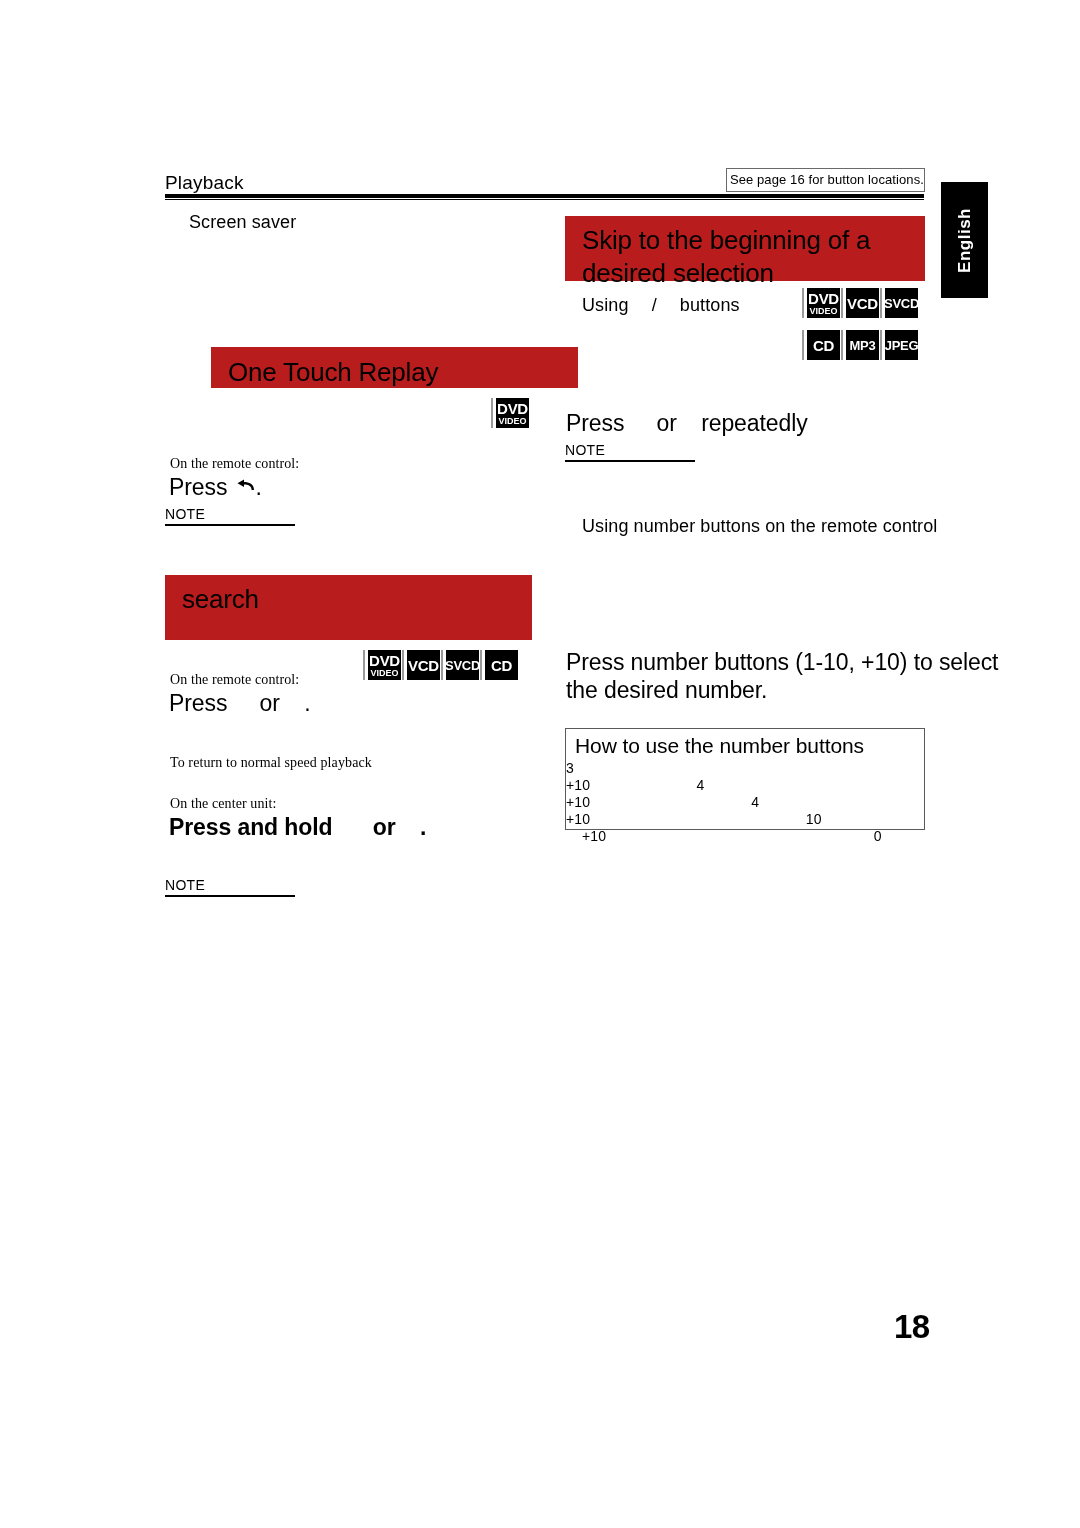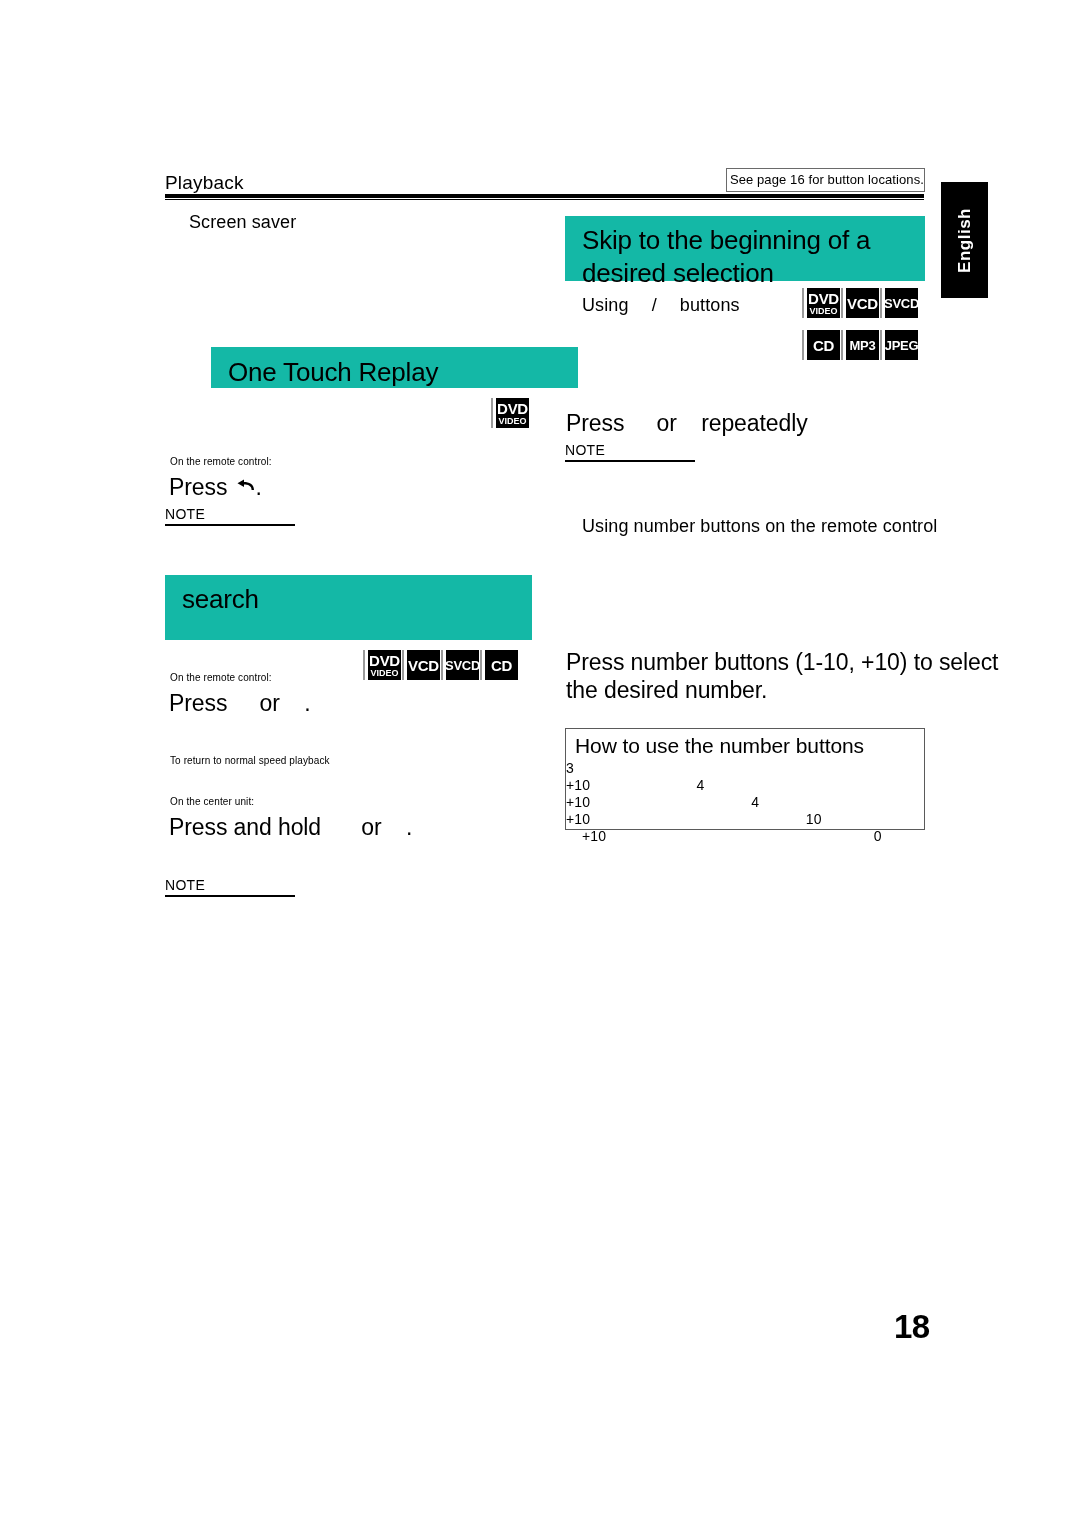--- a/index.html
+++ b/index.html
@@ -77,38 +77,39 @@
     justify-content: center;
   }
   .lang-tab span {
     writing-mode: vertical-rl;
     transform: rotate(180deg);
   }
 
   
   .sec-head {
     position: absolute;
-    background: #14b8a6;
+    background: #b91c1c;
     font-size: 26px;
     letter-spacing: -0.2px;
     line-height: 33px;
     box-sizing: border-box;
   }
   .sec-head .inner { padding: 9px 0 0 17px; }
   .sec-head.two-line .inner { padding-top: 8px; }
 
   .sub-head {
     position: absolute;
     font-size: 18px;
     letter-spacing: .1px;
   }
   .small-lead {
     position: absolute;
-    font-size: 10px;
+    font-size: 14px;
     letter-spacing: .1px;
+    font-family: Liberation Serif, serif;
   }
   .instr {
     position: absolute;
     font-size: 23px;
     letter-spacing: -0.1px;
   }
   .note-wrap {
     position: absolute;
   }
   .note-wrap .note-label {
@@ -284,21 +285,21 @@
   <div class="instr" style="left:161px; top:690px;">
     <span>Press</span>
     <span class="gap-glyph"></span><span>or</span>
     <span class="gap-glyph narrow"></span><span>.</span>
   </div>
 
   <div class="small-lead" style="left:162px; top:755px;">To return to normal speed playback</div>
 
   <div class="small-lead" style="left:162px; top:796px;">On the center unit:</div>
 
-  <div class="instr" style="left:161px; top:814px;">
+  <div class="instr" style="left:161px; top:814px;font-weight:bold;">
     <span>Press and hold</span>
     <span class="gap-glyph wide"></span><span>or</span>
     <span class="gap-glyph narrow"></span><span>.</span>
   </div>
 
   <div class="note-wrap" style="left:157px; top:877px;">
     <span class="note-label">NOTE</span>
     <span class="note-rule"></span>
   </div>
 

